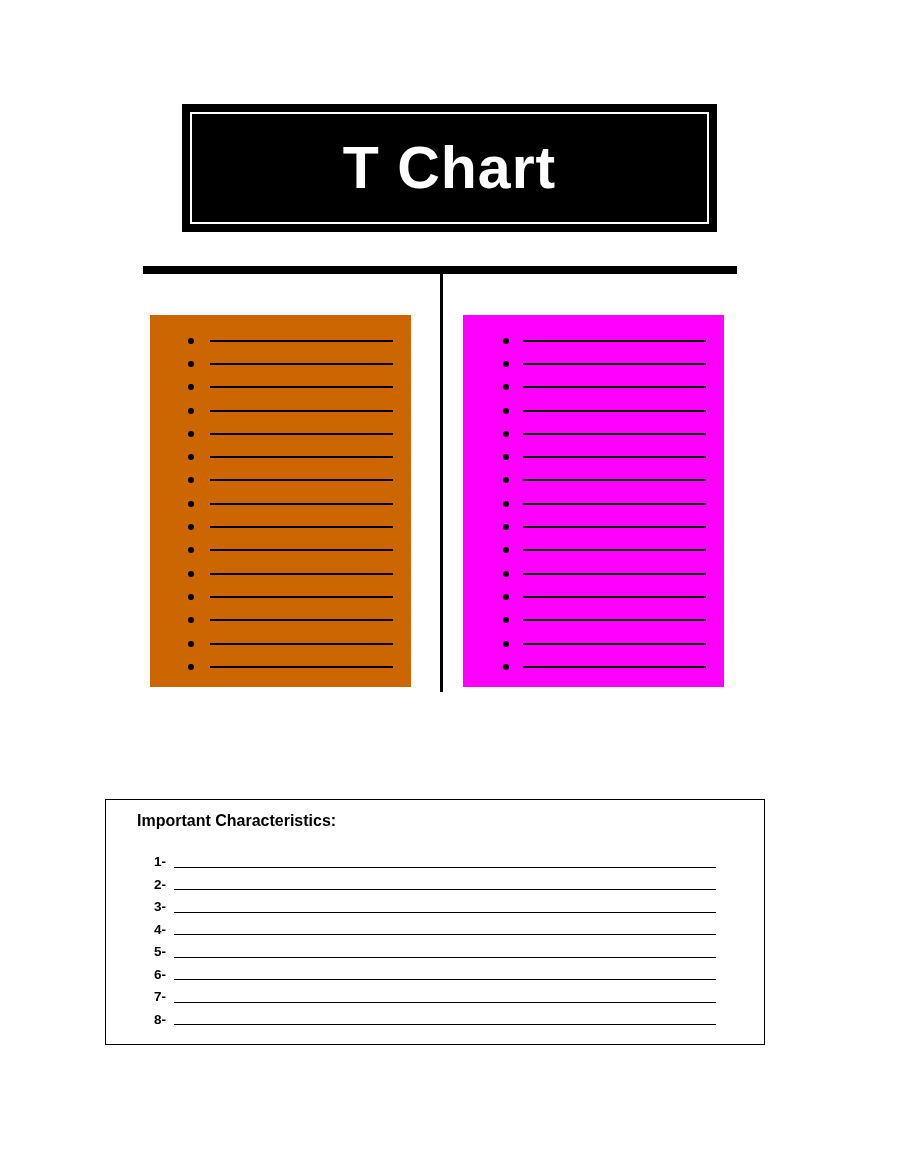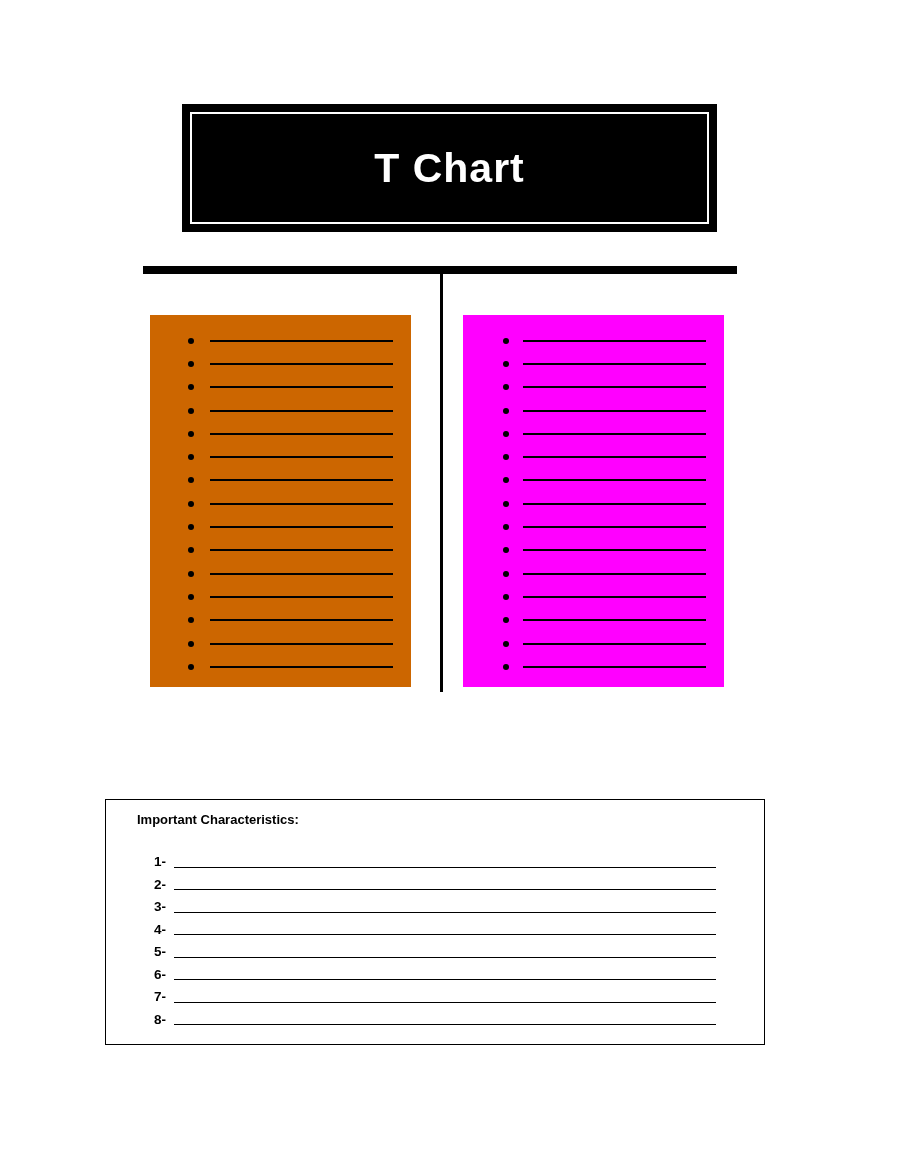--- a/index.html
+++ b/index.html
@@ -31,21 +31,21 @@
     width: 100%;
     height: 100%;
     border: 2px solid #ffffff;
     box-sizing: border-box;
     display: flex;
     align-items: center;
     justify-content: center;
   }
   .title-text {
     color: #ffffff;
-    font-size: 41px;
+    font-size: 59px;
     font-weight: bold;
     letter-spacing: 1px;
     line-height: 1;
     font-family: "Liberation Sans", sans-serif;
   }
 
   
   .t-horizontal {
     position: absolute;
     left: 143px;
@@ -113,21 +113,21 @@
     width: 660px;
     height: 246px;
     border: 1.5px solid #000000;
     box-sizing: border-box;
     background: #ffffff;
   }
   .char-title {
     position: absolute;
     left: 12px;
     top: 12px;
-    font-size: 13px;
+    font-size: 16px;
     font-weight: bold;
     color: #000000;
     padding-left: 19px;
   }
   .char-list {
     position: absolute;
     left: 34px;
     top: 48px;
     right: 48px;
   }

